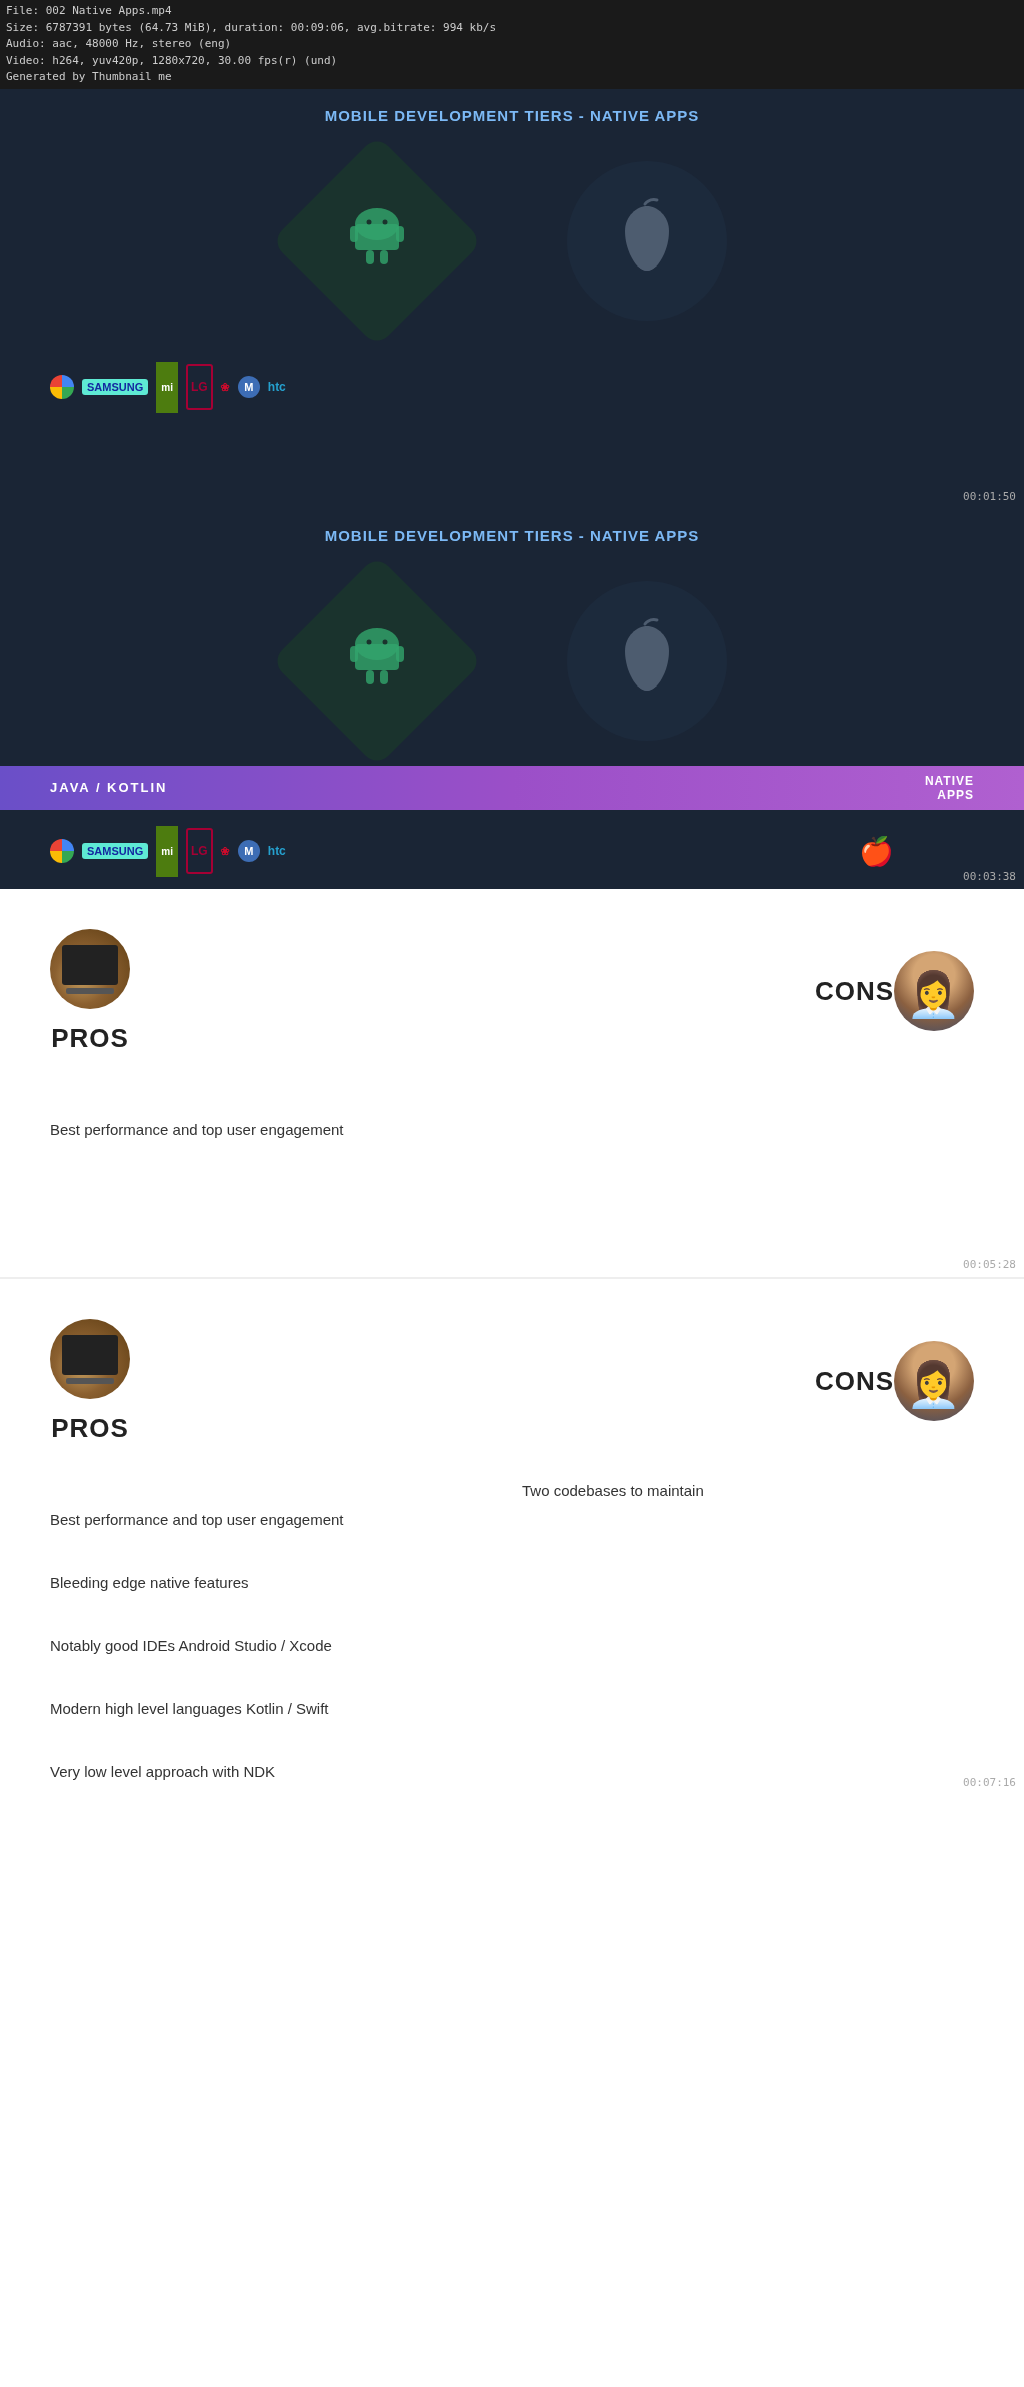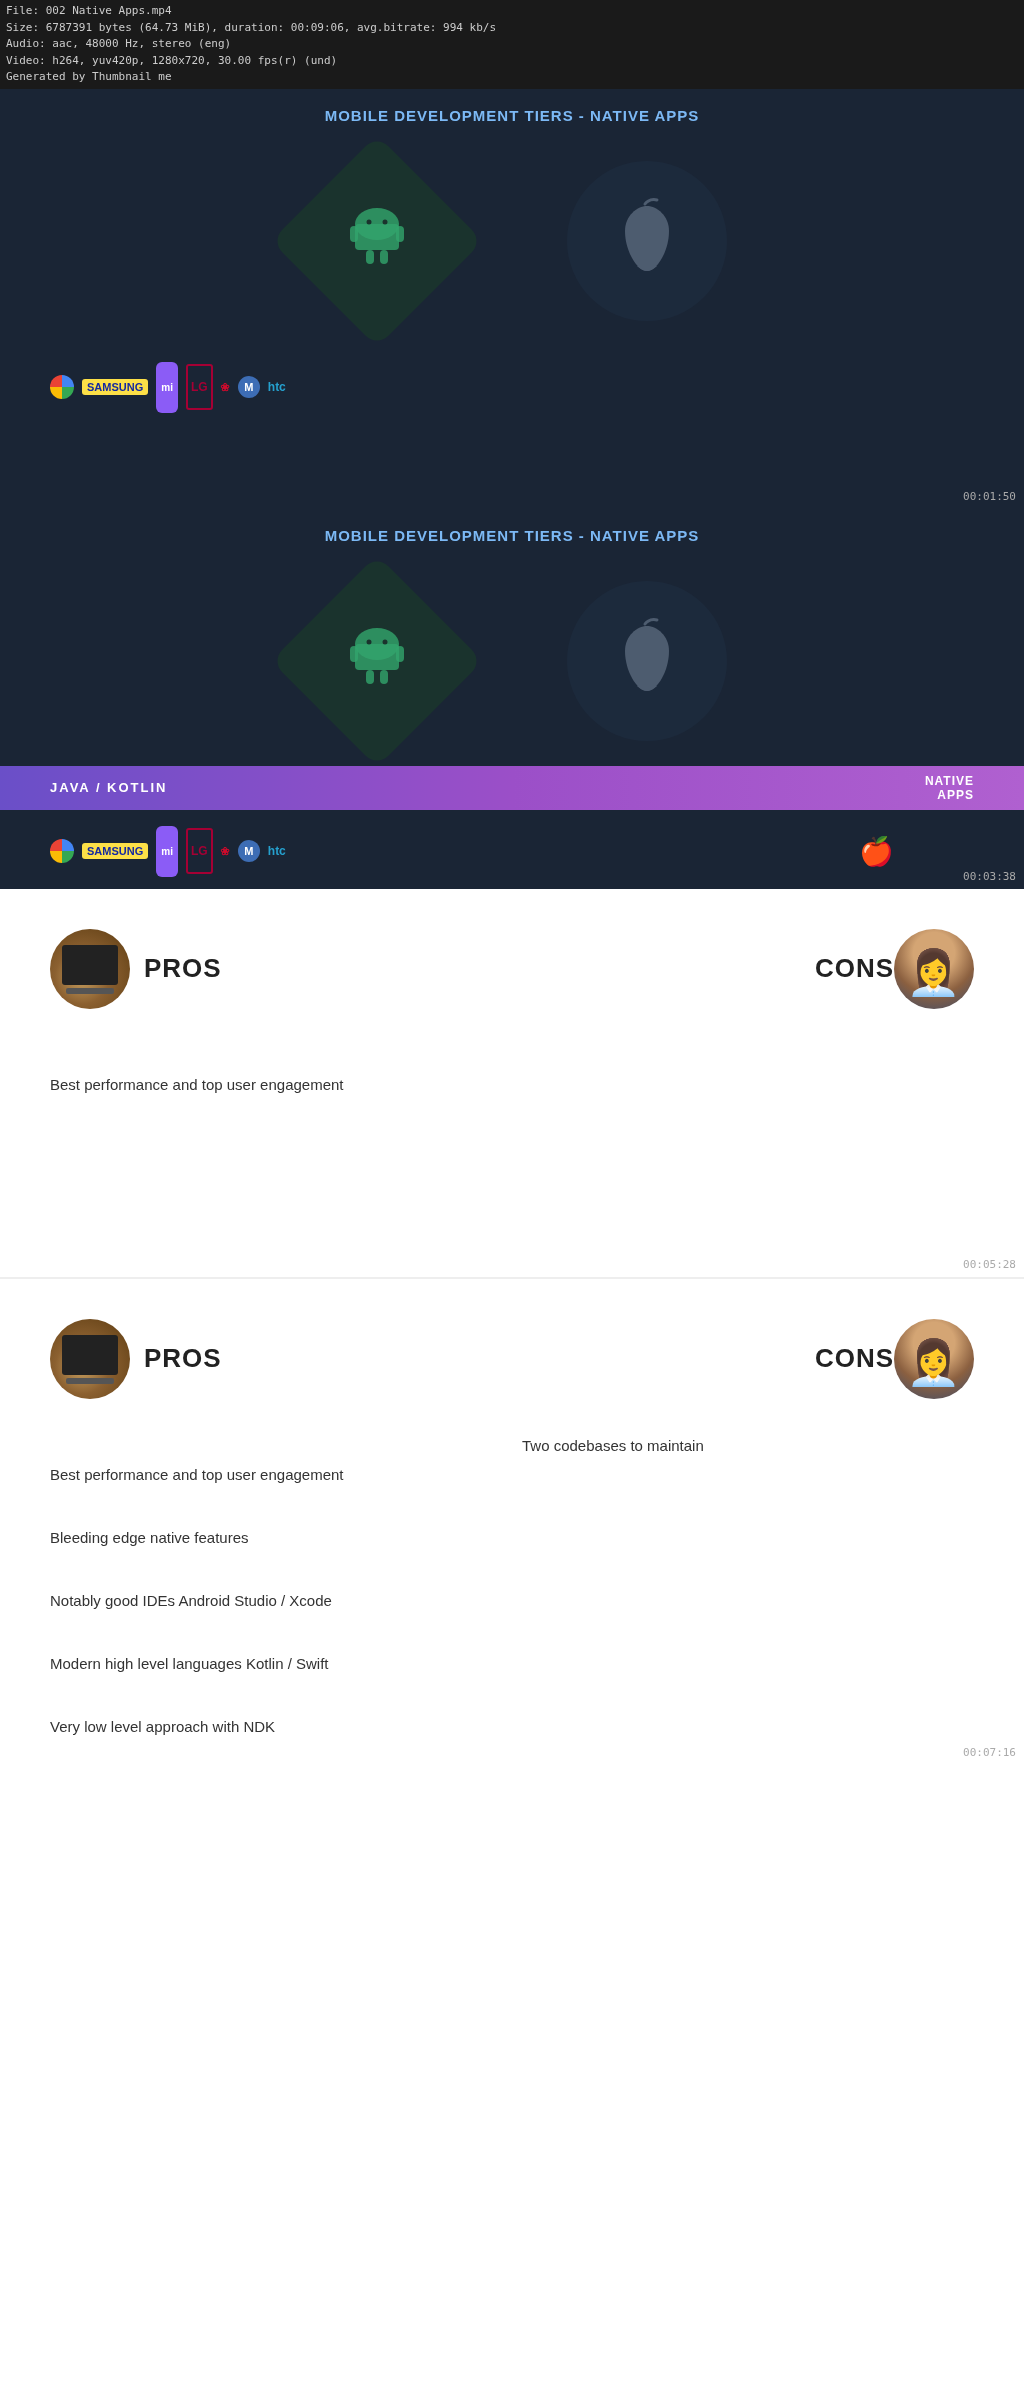--- a/index.html
+++ b/index.html
@@ -162,20 +162,21 @@
       display: flex;
       align-items: center;
       justify-content: space-between;
       margin-bottom: 30px;
     }
 
     .pros-header {
       display: flex;
       align-items: center;
       gap: 14px;
+      flex-direction: column;
     }
 
     .cons-header {
       display: flex;
       align-items: center;
     }
 
     
     .laptop-circle {
       width: 80px;
@@ -285,32 +286,32 @@
       height: 24px;
       border-radius: 50%;
       background: conic-gradient(#4285f4 0deg 90deg, #34a853 90deg 180deg, #fbbc05 180deg 270deg, #ea4335 270deg 360deg);
       display: inline-block;
     }
 
     .logo-samsung {
       color: #1428a0;
       font-size: 11px;
       font-weight: bold;
-      background: #fde047;
+      background: #5eead4;
       padding: 2px 5px;
       border-radius: 3px;
     }
 
     .logo-mi {
-      background: #8b5cf6;
+      background: #4d7c0f;
       color: white;
       font-size: 10px;
       font-weight: bold;
       padding: 20px 5px;
-      border-radius: 6px;
+      border-radius: 0;
     }
 
     .logo-lg {
       color: #a50034;
       font-size: 12px;
       font-weight: bold;
       border: 2px solid #a50034;
       padding: 14px 3px;
       border-radius: 3px;
     }

